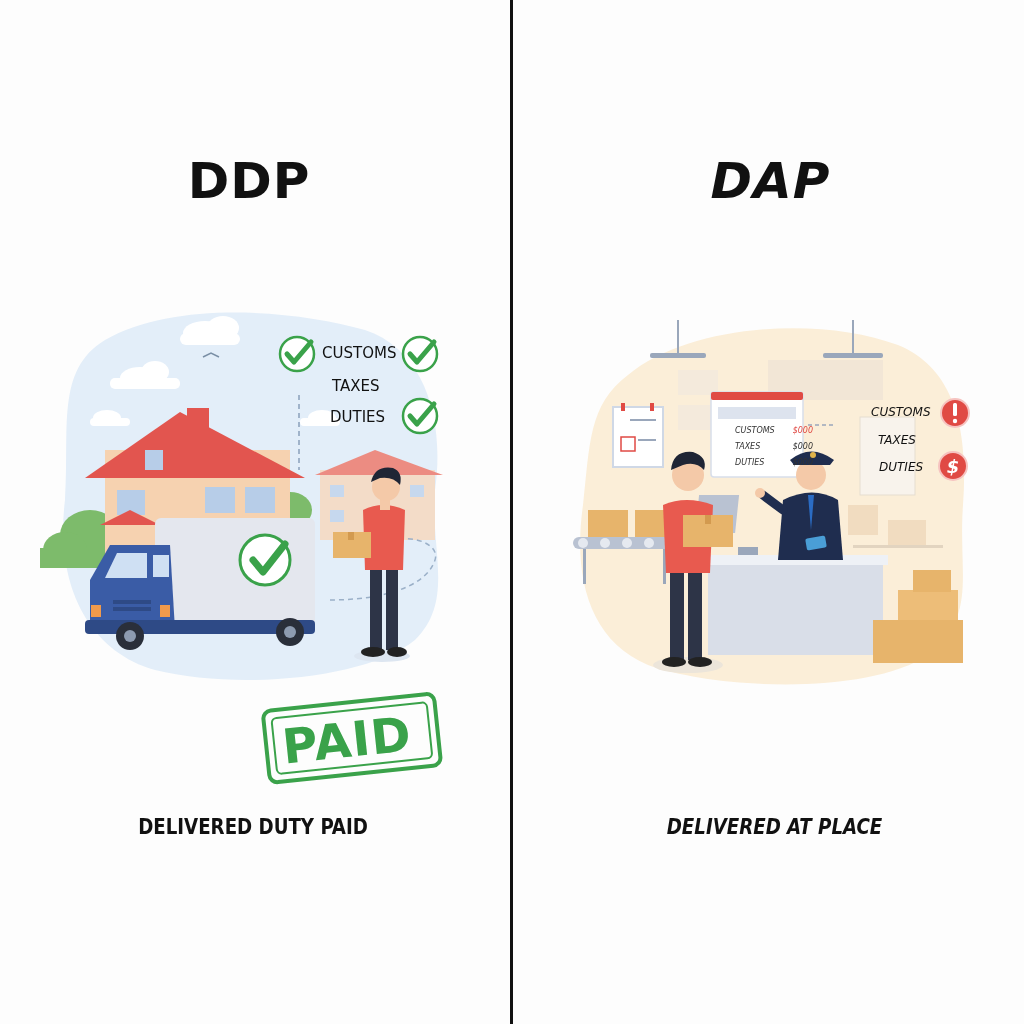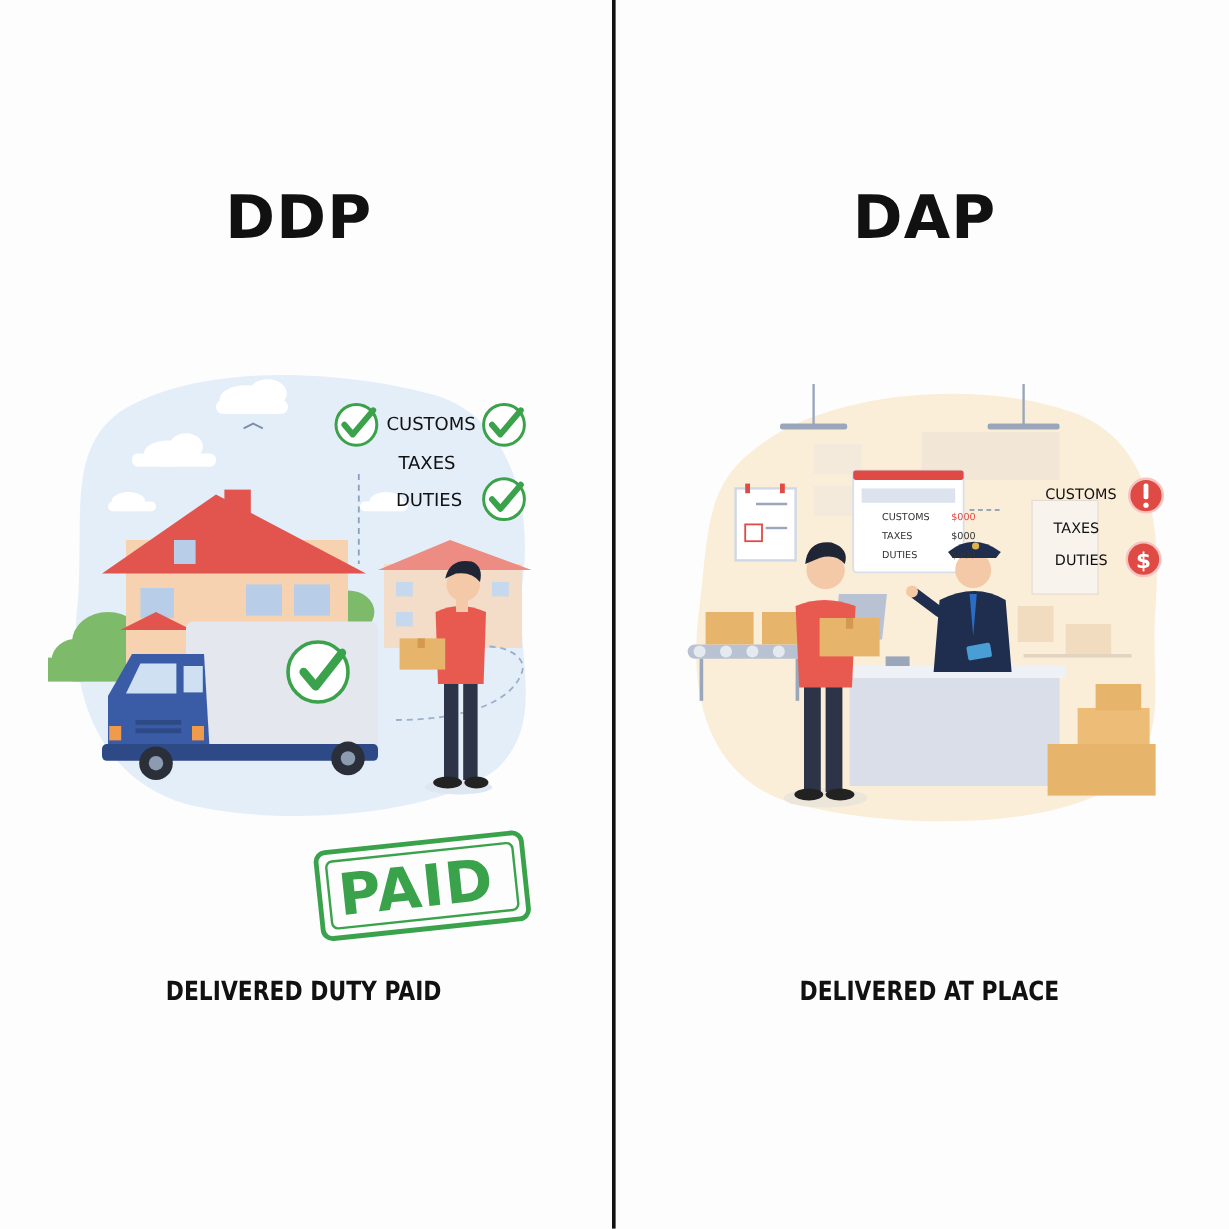--- a/index.html
+++ b/index.html
@@ -1,20 +1,20 @@
 <!DOCTYPE html>
 <html><head>
 <meta charset="utf-8">
 <style>
   html,body{margin:0;padding:0;background:#fdfdfd;}
   body{width:1024px;height:1024px;position:relative;overflow:hidden;font-family:"Liberation Sans","DejaVu Sans",sans-serif;}
   .divider{position:absolute;left:510px;top:0;width:3px;height:1024px;background:#111;}
   .panel{position:absolute;top:0;width:510px;height:1024px;}
   .panel.left{left:0;}
-  .panel.right{left:513px;width:511px;}
+  .panel.right{left:513px;width:511px;font-style:italic;}
   .title{position:absolute;top:152px;left:0;width:100%;text-align:center;font-size:50px;font-weight:bold;color:#111;letter-spacing:1px;font-family:"DejaVu Sans","Liberation Sans",sans-serif;}
   .left .title{left:-6px;}
   .right .title{left:2px;}
   .caption{position:absolute;top:814px;left:0;width:100%;text-align:center;font-size:22px;font-weight:bold;color:#111;font-family:"DejaVu Sans Condensed","DejaVu Sans",sans-serif;transform:scaleX(0.92);}
   .left .caption{left:-2px;}
   .right .caption{left:6px;}
   .illus{position:absolute;}
 </style>
 </head>
 <body>

